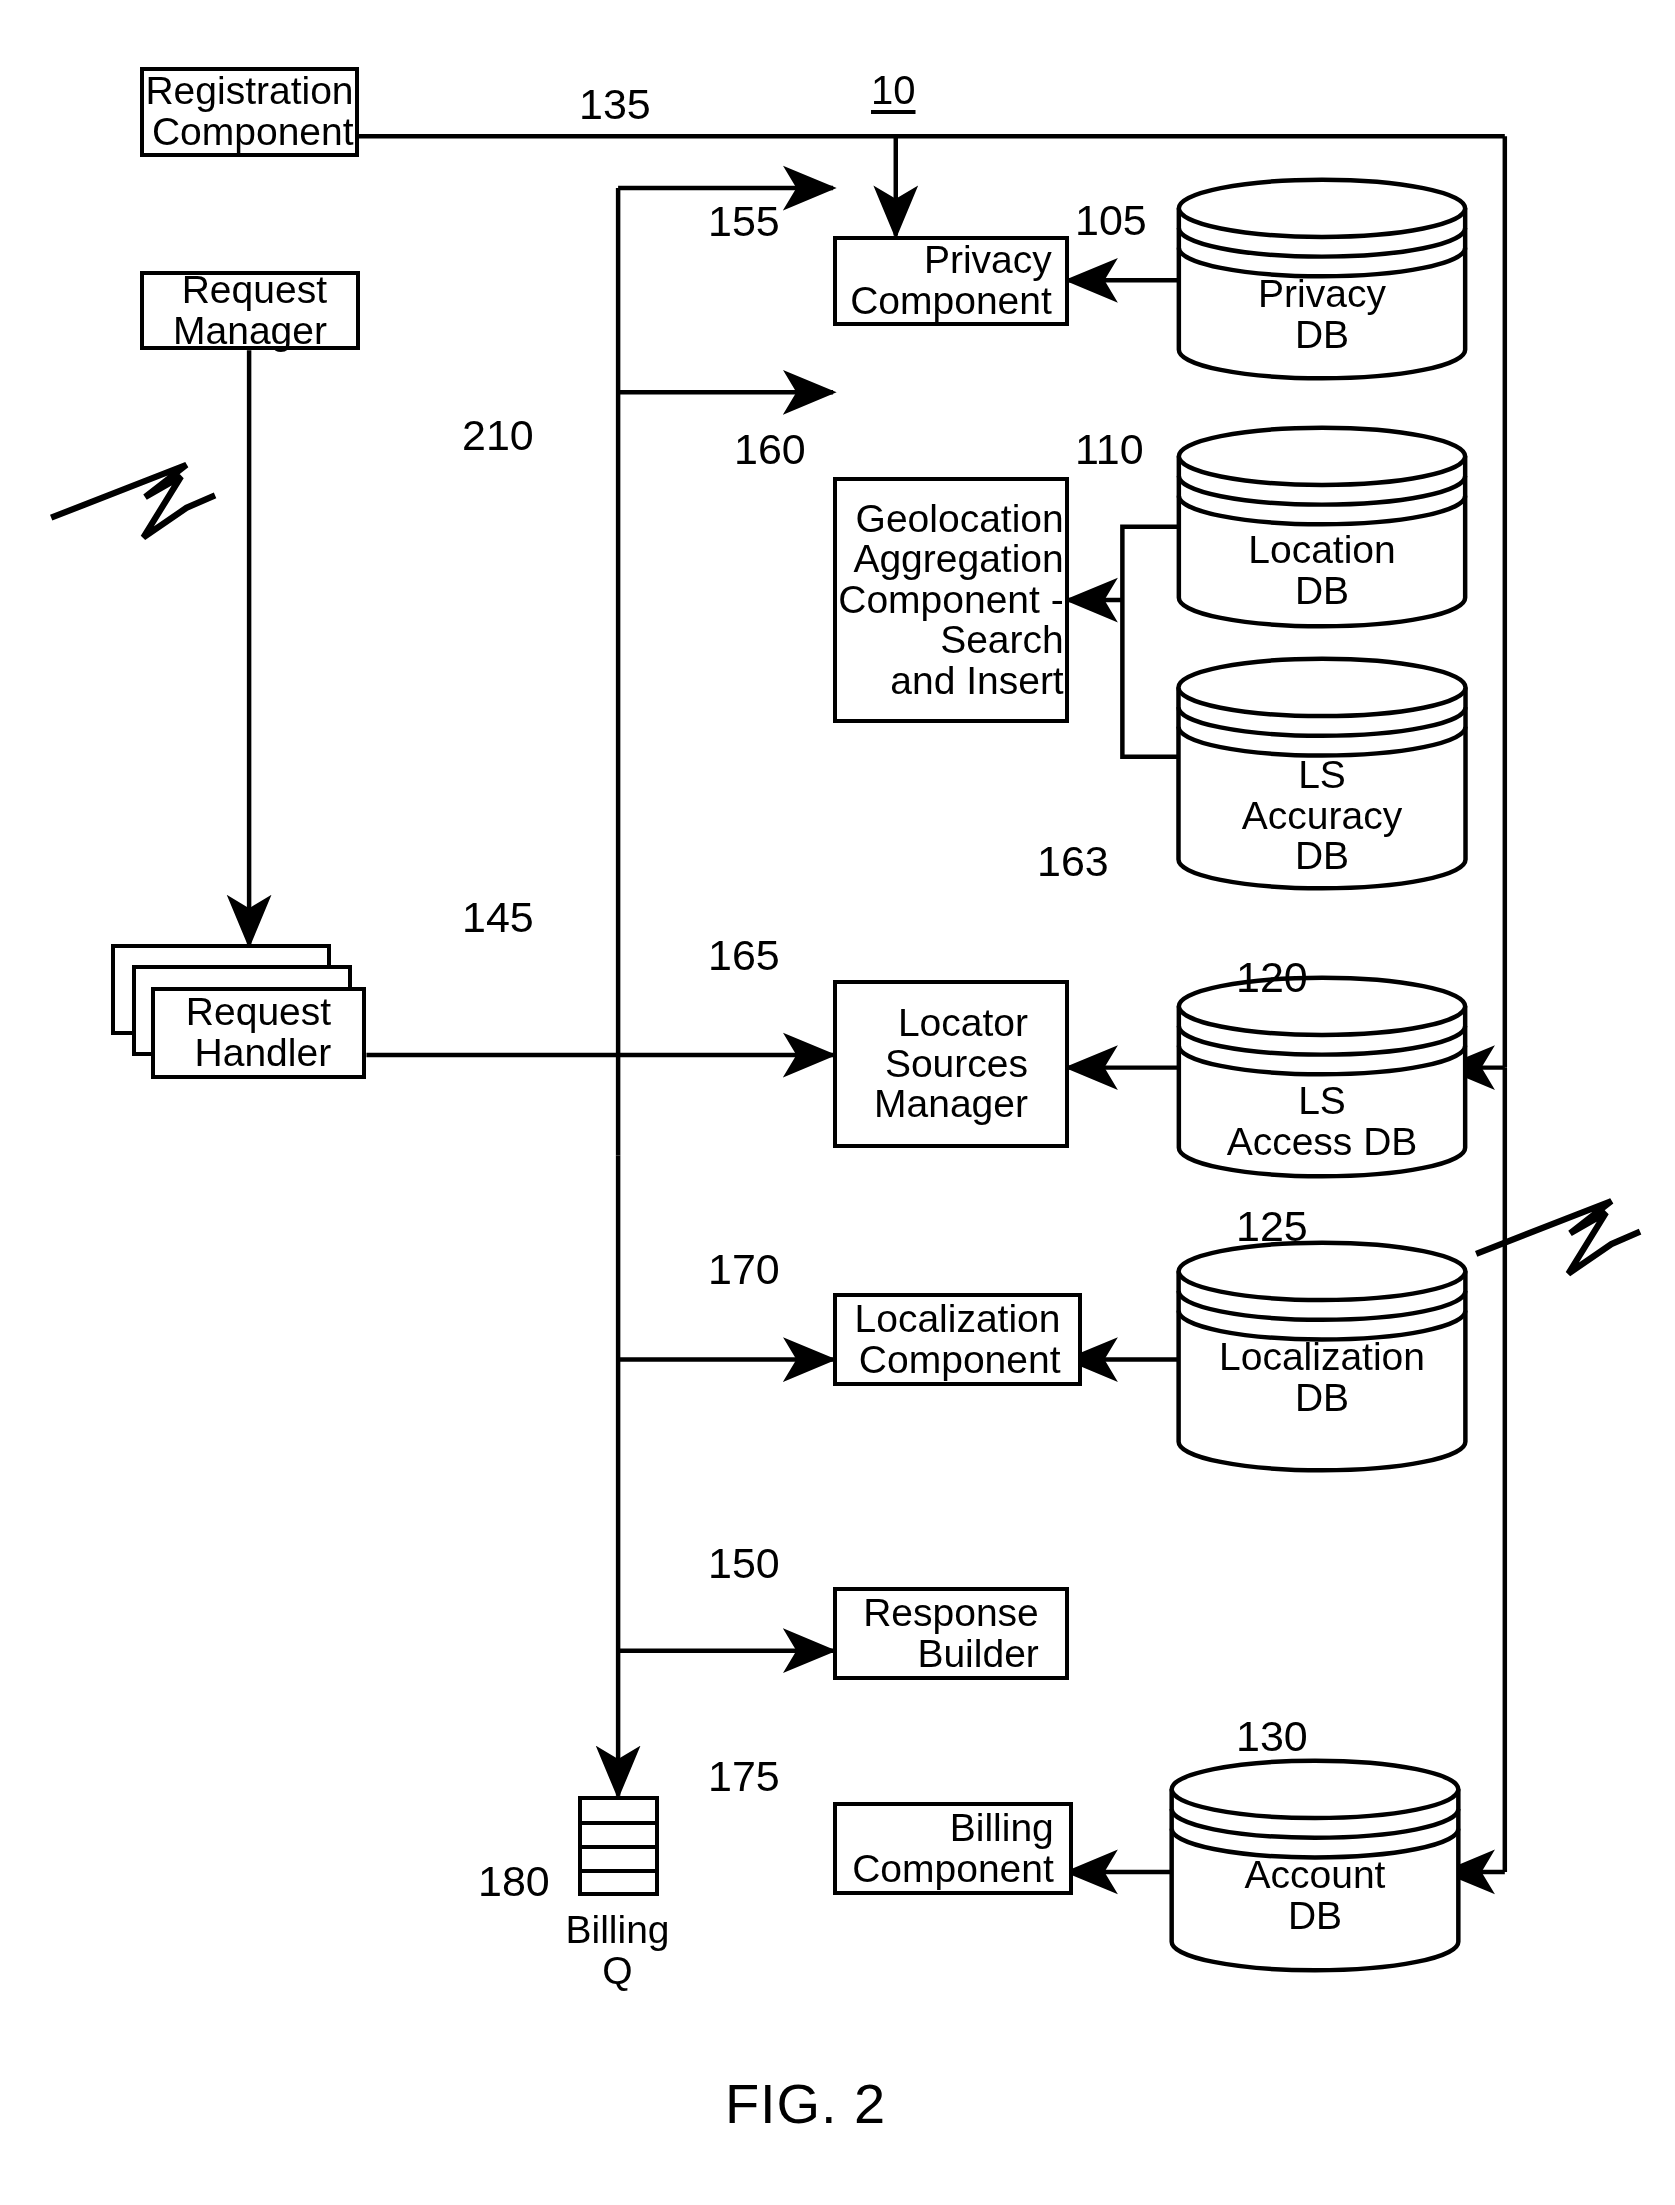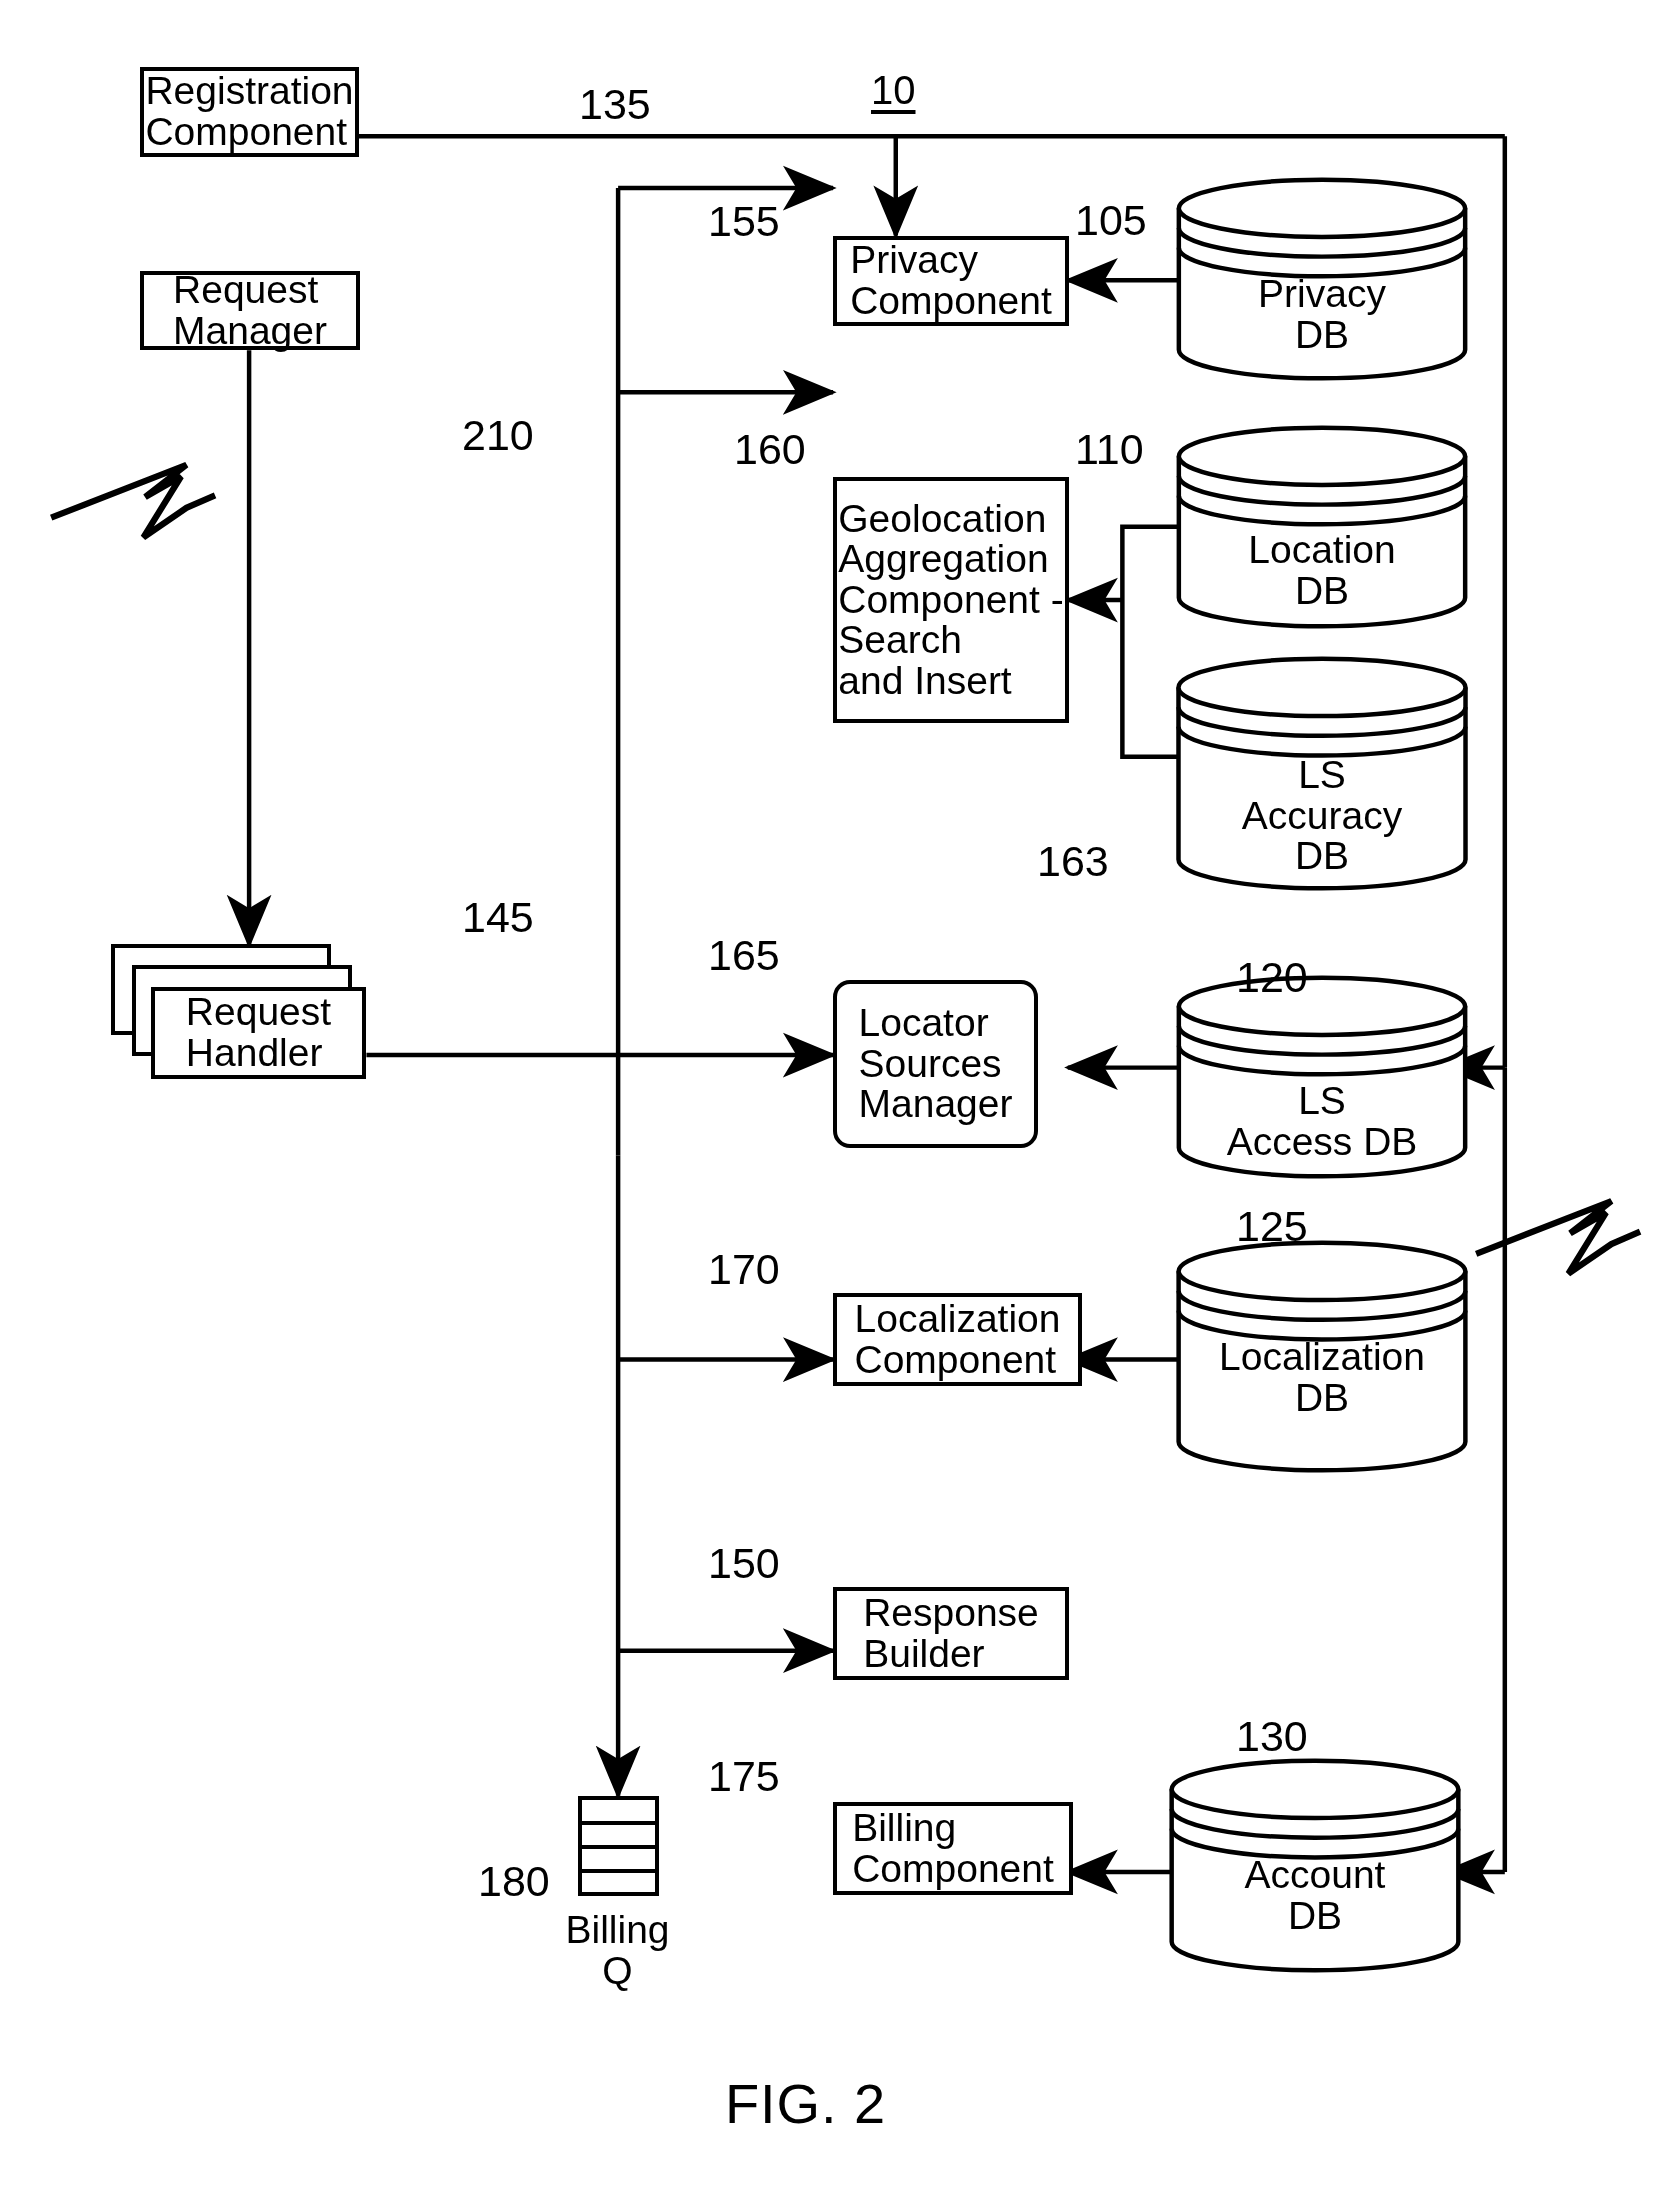--- a/index.html
+++ b/index.html
@@ -27,21 +27,21 @@
   }
   
   .box {
     position: absolute;
     border: 4.5px solid #000;
     background: #fff;
     box-sizing: border-box;
     display: flex;
     align-items: center;
     justify-content: center;
-    text-align: left;
+    text-align: right;
     line-height: 1.04;
     font-size: 39px;
     z-index: 5;
   }
   .box .lbl { display: block; white-space: pre-line; }
   
   .stackbox {
     position: absolute;
     border: 4.5px solid #000;
     background: #fff;
@@ -211,21 +211,21 @@
   </div>
 
   <div class="box" style="left:833px; top:477px; width:236px; height:246px;">
     <span class="lbl">Geolocation
 Aggregation
 Component -
 Search
 and Insert</span>
   </div>
 
-  <div class="box" style="left:833px; top:980px; width:205px; height:168px;border-radius:17px;">
+  <div class="box" style="left:833px; top:980px; width:236px; height:168px;">
     <span class="lbl">Locator
 Sources
 Manager</span>
   </div>
 
   <div class="box" style="left:833px; top:1293px; width:249px; height:93px;">
     <span class="lbl">Localization
 Component</span>
   </div>
 

